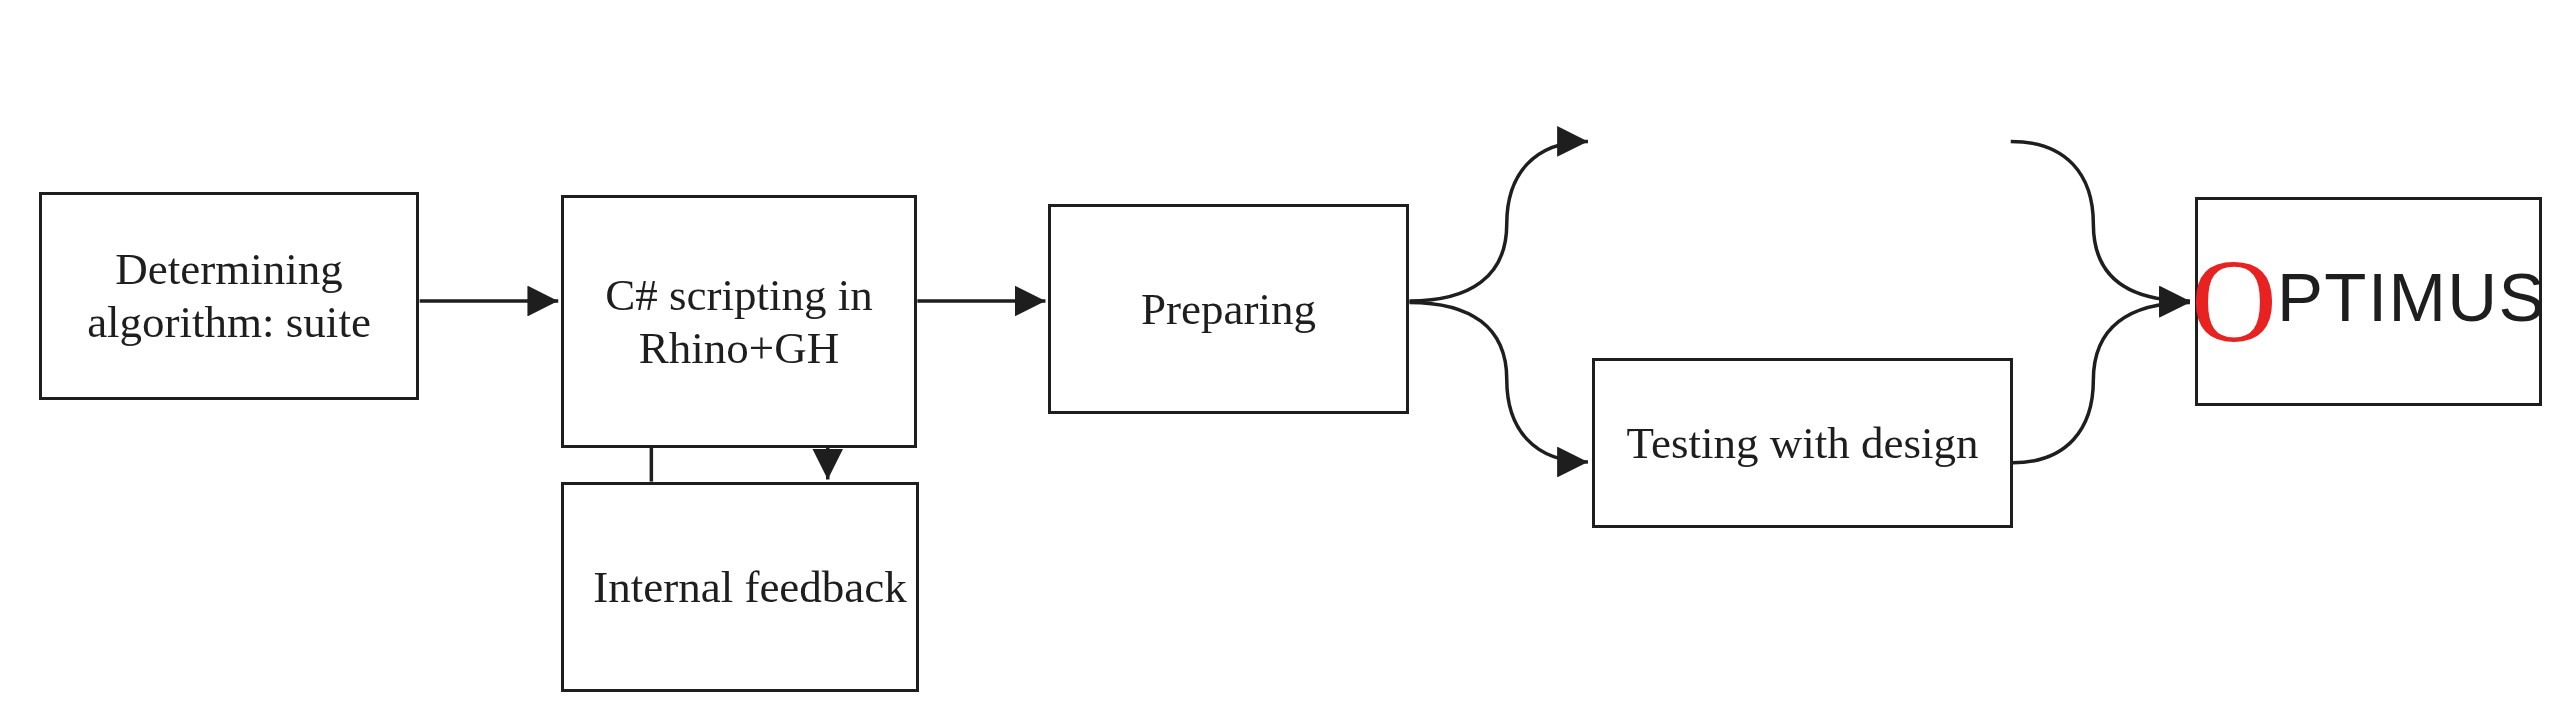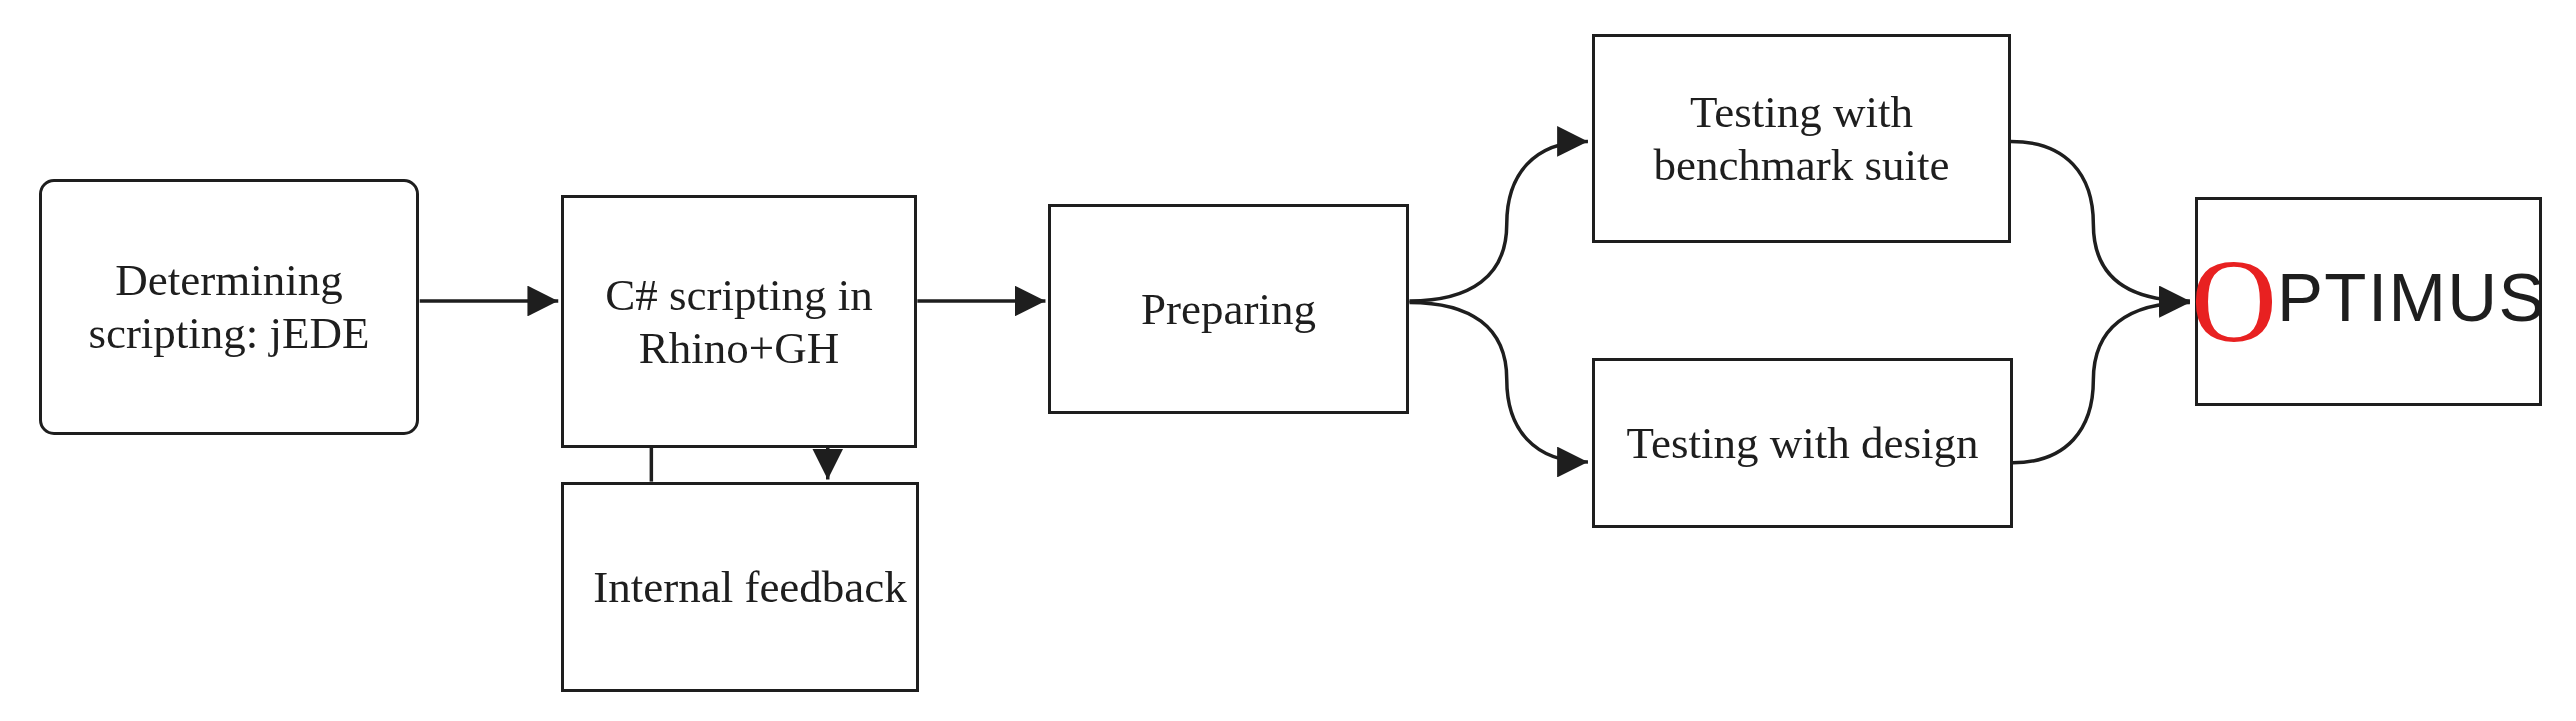--- a/index.html
+++ b/index.html
@@ -24,21 +24,21 @@
     border:3.5px solid var(--line);
     background:var(--bg);
     display:flex;flex-direction:column;
     align-items:center;justify-content:center;
     text-align:center;
     font-size:45px;line-height:53px;
     box-sizing:border-box;
   }
   .fbox span{display:block;white-space:nowrap;}
   
-  #box-determining{left:39px;top:179px;width:380px;height:256px;border-radius:15px;}
+  #box-determining{left:39px;top:192px;width:380px;height:208px;}
   #box-scripting  {left:561px;top:195px;width:356px;height:253px;}
   #box-preparing  {left:1048px;top:204px;width:361px;height:210px;}
   #box-internal   {left:561px;top:482px;width:358px;height:210px;padding-left:20px;}
   #box-benchmark  {left:1592px;top:34px;width:419px;height:209px;}
   #box-designopt  {left:1592px;top:358px;width:421px;height:170px;}
   #box-optimus    {left:2195px;top:197px;width:347px;height:209px;
                    flex-direction:row;align-items:center;}
   #box-optimus .logo-initial{
     font-family:"Liberation Serif", serif;
     color:var(--accent);
@@ -71,40 +71,36 @@
       <path d="M 1182 579 L 1182 685" marker-end="url(#ah)"></path>
       <path d="M 2013 430 C 2100 430 2152 395 2152 320 C 2152 250 2190 202 2268 202" marker-end="url(#ah)"></path>
       <path d="M 2013 432 C 2100 432 2152 467 2152 542 C 2152 612 2190 660 2268 660" marker-end="url(#ah)"></path>
       <path d="M 2872 202 C 2952 202 2990 250 2990 320 C 2990 396 3040 430 3128 430" marker-end="url(#ah)"></path>
       <path d="M 2875 661 C 2952 661 2990 613 2990 543 C 2990 468 3040 432 3128 432" marker-end="url(#ah)"></path>
     </g>
   </svg>
 
   <div class="fbox" id="box-determining">
     <span>Determining</span>
-    <span>scripting: jEDE</span>
+    <span>algorithm: suite</span>
   </div>
 
   <div class="fbox" id="box-scripting">
     <span>C# scripting in</span>
     <span>Rhino+GH</span>
   </div>
 
   <div class="fbox" id="box-preparing">
     <span>Preparing</span>
   </div>
 
   <div class="fbox" id="box-internal">
     <span>Internal feedback</span>
   </div>
 
-  <div class="fbox" id="box-benchmark">
-    <span>Testing with</span>
-    <span>benchmark suite</span>
-  </div>
 
   <div class="fbox" id="box-designopt">
     <span>Testing with design</span>
   </div>
 
   <div class="fbox" id="box-optimus">
     <span class="logo-initial">O</span>
       <span class="logo-rest">PTIMUS</span>
   </div>
 

